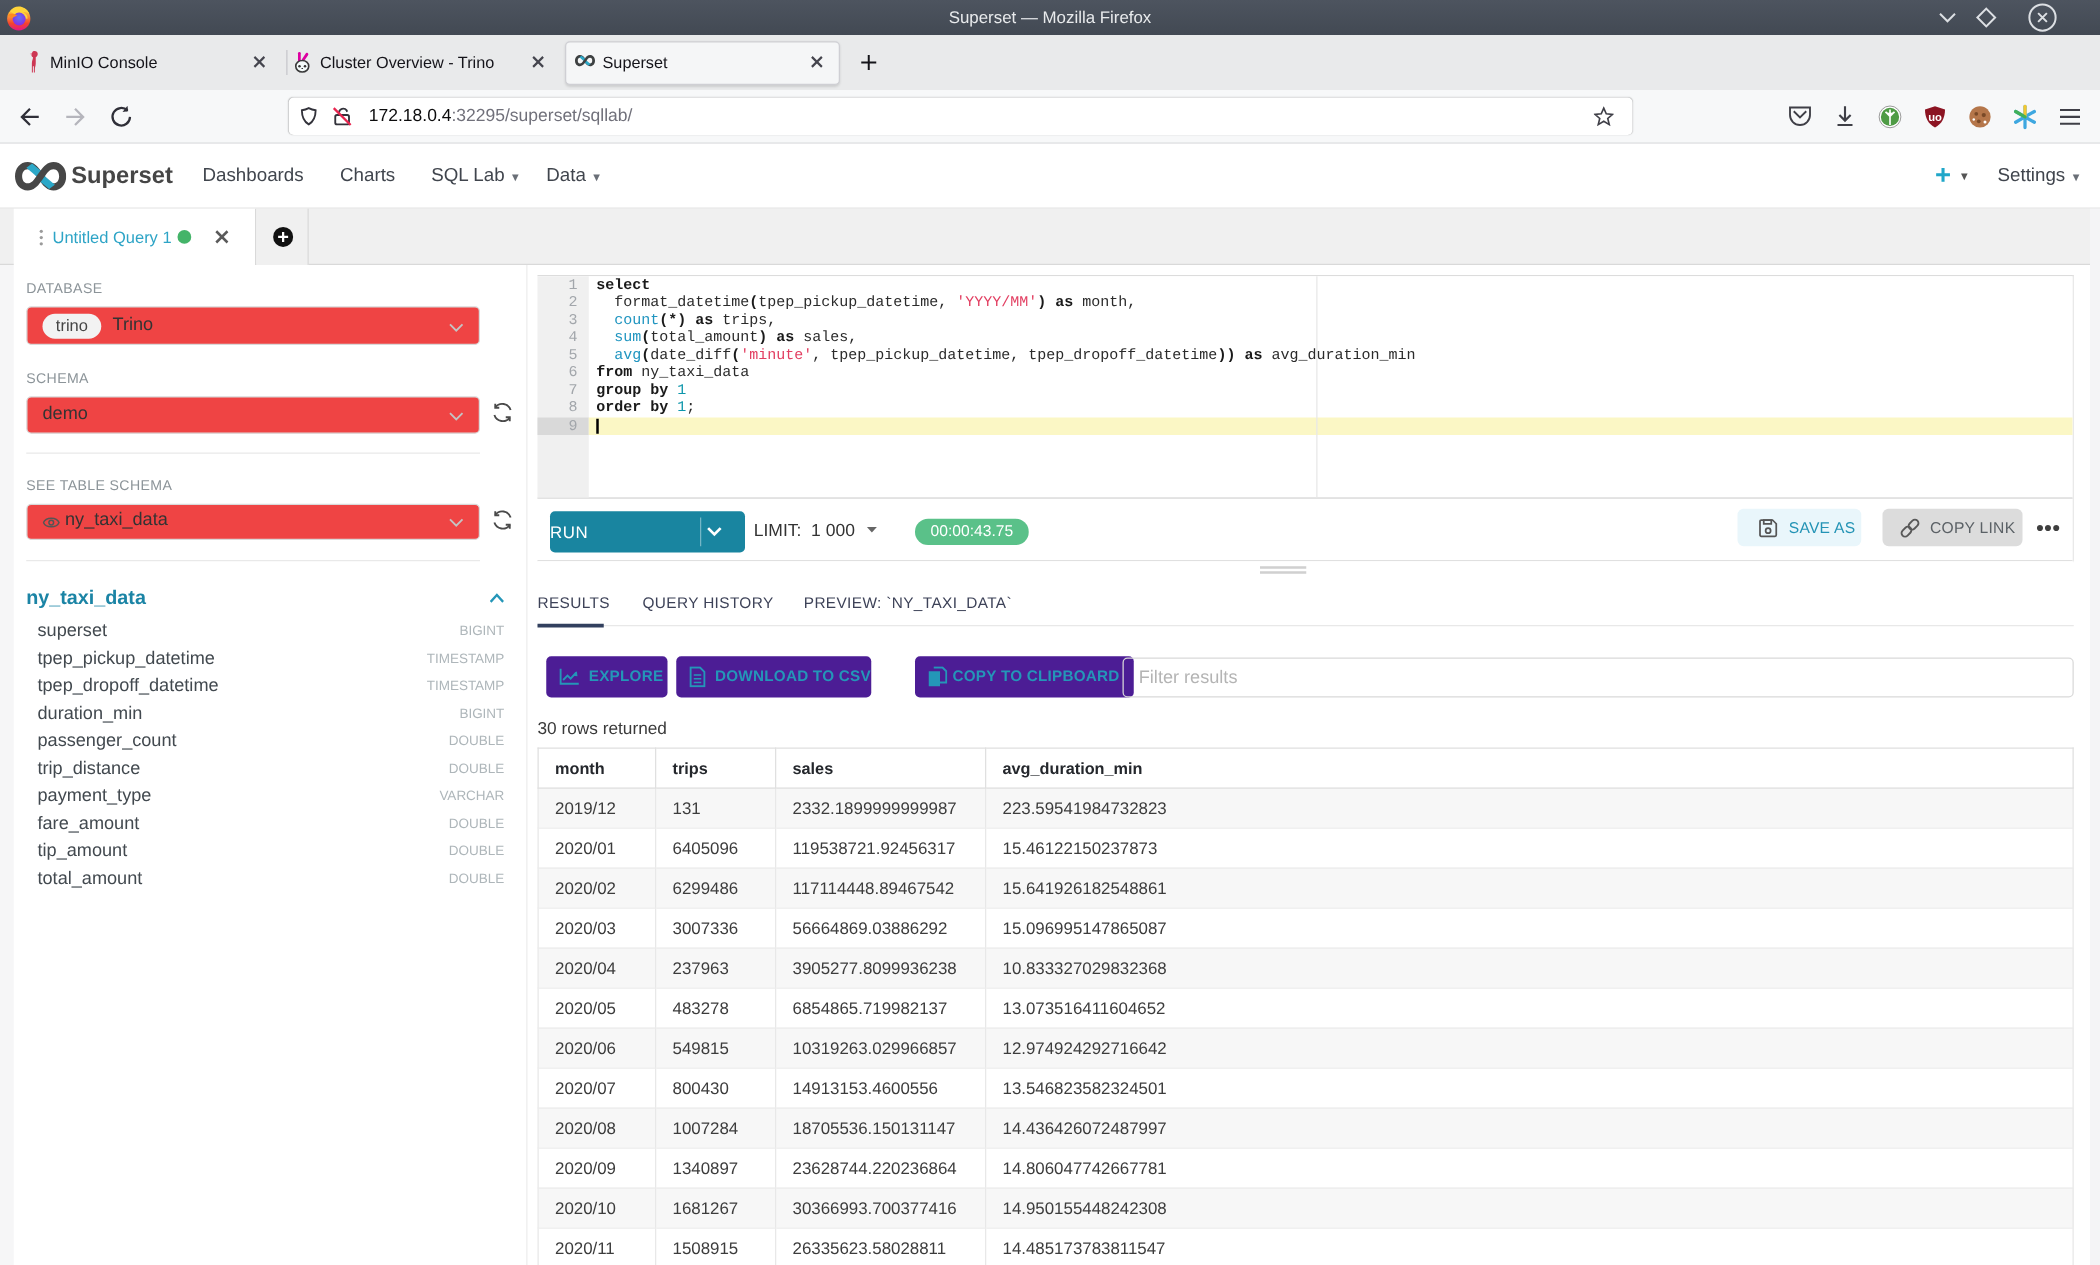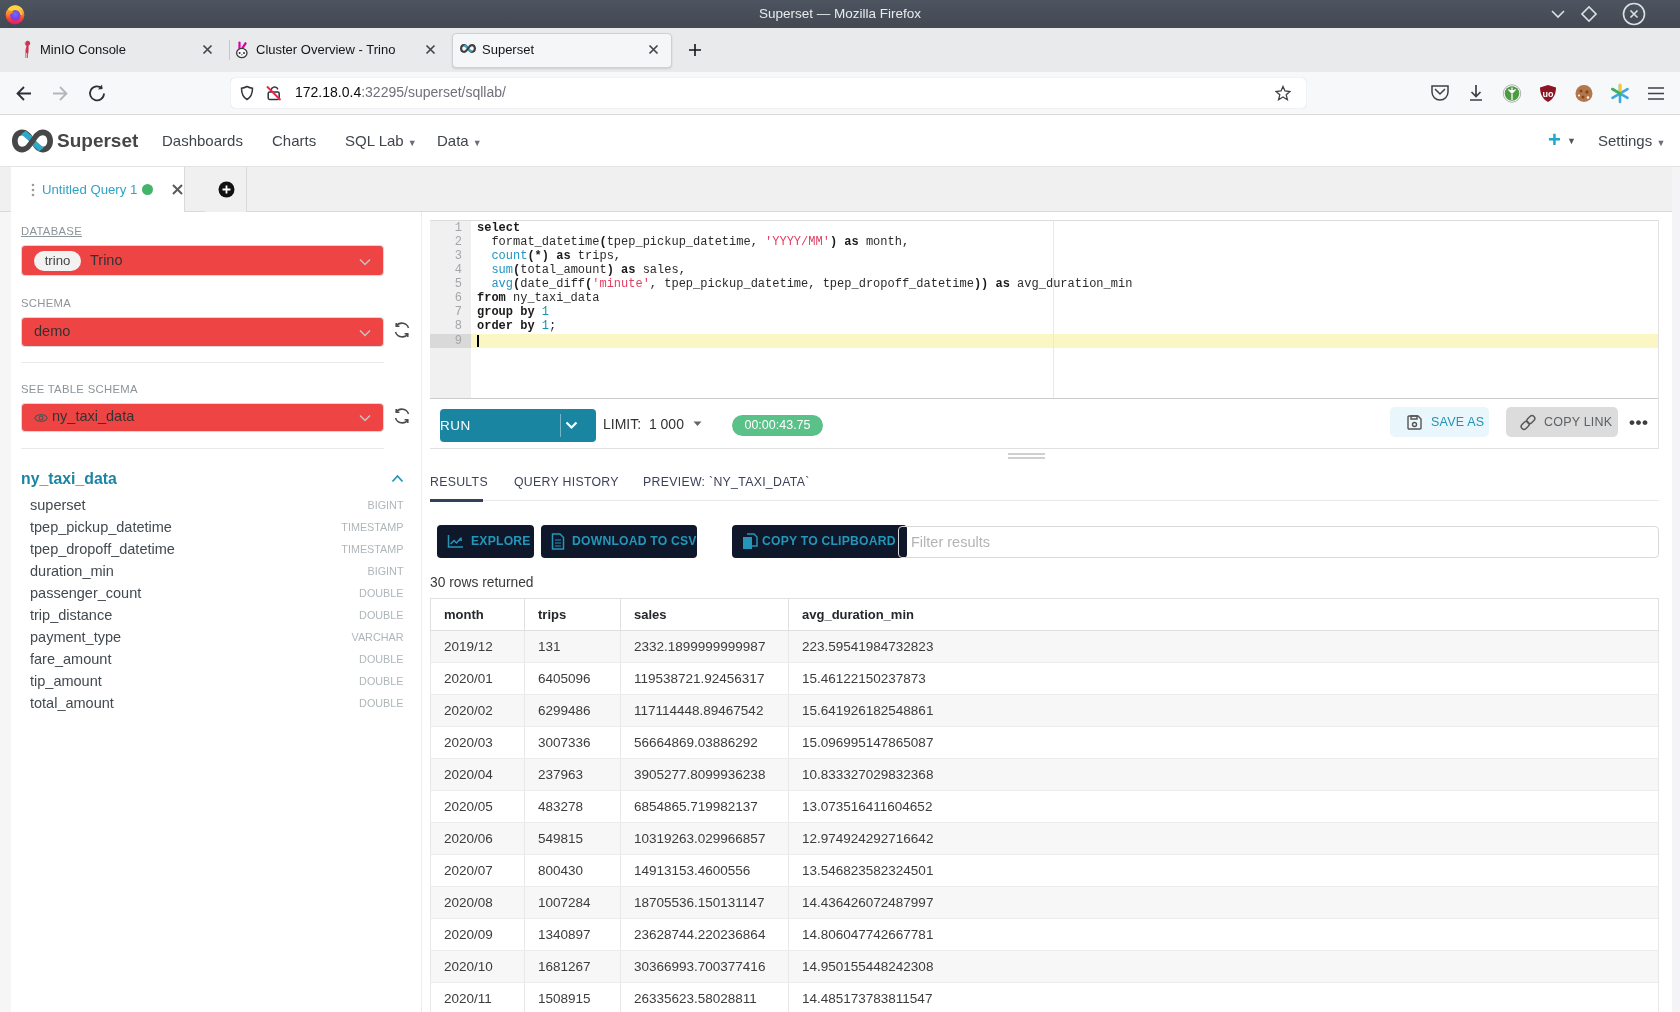--- a/index.html
+++ b/index.html
@@ -23,21 +23,21 @@
 #navbar { position:absolute; left:0; top:72px; width:1680px; height:43px; background:#f7f8f9; border-bottom:1px solid #d8d9db; }
 #urlbar { position:absolute; left:231px; top:6px; width:1075px; height:30px; background:#fff; border-radius:4px; box-shadow:0 0 1px rgba(0,0,0,0.25); }
 #urltext { position:absolute; left:64px; top:6px; font-size:14px; color:#0c0c0d; white-space:nowrap; }
 #urltext .dim { color:#70707a; }
 .navicon { position:absolute; top:0; width:36px; height:43px; display:flex; align-items:center; justify-content:center; }
 
 #supheader { position:absolute; left:0; top:115px; width:1680px; height:52px; background:#fff; border-bottom:1px solid #e4e4e4; }
 .supmenu { position:absolute; top:0; height:51px; line-height:51px; font-size:15px; color:#40454d; }
 
 #qtabs { position:absolute; left:0; top:167px; width:1680px; height:45px; background:#f0f0f0; border-bottom:1px solid #d9d9d9; }
-#qtab1 { position:absolute; left:11px; top:0; width:174px; height:45px; background:#fff; border-right:1px solid #d9d9d9; }
+#qtab1 { position:absolute; left:11px; top:0; width:194px; height:45px; background:#fff; border-right:1px solid #d9d9d9; }
 #qtab2 { position:absolute; left:205px; top:0; width:42px; height:45px; background:#f0f0f0; border-right:1px solid #d9d9d9; }
 
 #leftstrip { position:absolute; left:0; top:212px; width:11px; height:800px; background:#f6f6f7; }
 #pagescroll { position:absolute; left:1672px; top:167px; width:8px; height:845px; background:#f4f4f6; }
 #paneline { position:absolute; left:421px; top:212px; width:1px; height:800px; background:#ededed; }
 
 .sblabel { position:absolute; left:21px; font-size:11.3px; color:#8c9499; letter-spacing:0.3px; }
 .sbselect { position:absolute; left:21px; width:363px; border:1px solid #d9d9d9; border-radius:4px; background:#ef4444; }
 .sbdivider { position:absolute; left:21px; width:363px; height:1px; background:#e9e9e9; }
 .chev { position:absolute; width:12px; height:8px; }
@@ -63,21 +63,21 @@
 #runbtn .label { position:absolute; left:0; top:0; width:120px; height:33px; line-height:33px; text-align:left; font-size:13.5px; letter-spacing:0.5px; }
 #runbtn .divider { position:absolute; left:120px; top:5px; width:1px; height:23px; background:rgba(255,255,255,0.4); }
 #timer { position:absolute; left:302px; top:15.5px; width:91px; height:21px; background:#5ac189; border-radius:10.5px; color:#fff;
   font-size:12.5px; text-align:center; line-height:21px; }
 .edbtn { position:absolute; top:8px; height:30px; border-radius:5px; font-size:12.5px; line-height:30px; letter-spacing:0.2px; }
 
 #south { position:absolute; left:430px; top:449px; width:1229px; height:563px; background:#fff; }
 .stab { position:absolute; top:26px; font-size:12.3px; color:#3d4258; letter-spacing:0.3px; white-space:nowrap; }
 #stabline { position:absolute; left:0; top:51px; width:1229px; height:1px; background:#e8e8e8; }
 #underline { position:absolute; left:0; top:50px; width:53px; height:3px; background:#32405e; }
-.resbtn { position:absolute; top:76px; height:33px; background:#0f172a; border-radius:4px; color:#2496b8; font-weight:bold; font-size:12.2px; line-height:33px; letter-spacing:0.2px; white-space:nowrap; }
+.resbtn { position:absolute; top:76px; height:33px; background:#4c1d95; border-radius:4px; color:#2496b8; font-weight:bold; font-size:12.2px; line-height:33px; letter-spacing:0.2px; white-space:nowrap; }
 #filterbox { position:absolute; left:468px; top:77px; width:761px; height:32px; border:1px solid #d9d9d9; border-radius:4px; }
 #filterbox span { position:absolute; left:12px; top:7px; font-size:14.5px; color:#b4b4b4; }
 #rowsret { position:absolute; left:0; top:126px; font-size:13.8px; color:#3a3a3a; }
 
 #rtable { position:absolute; left:0px; top:148.5px; width:1229px; border-collapse:collapse; table-layout:fixed; }
 #rtable th { height:32px; font-size:13px; color:#24272c; text-align:left; font-weight:bold;
   border:1px solid #e0e0e0; padding:0 0 0 13px; }
 #rtable td { height:32px; font-size:13.5px; color:#3c3c3c; border-left:1px solid #e8e8e8; border-right:1px solid #e8e8e8;
   border-bottom:1px solid #ececec; padding:0 0 0 13px; white-space:nowrap; }
 #rtable tr.odd td { background:#f7f7f7; }
@@ -261,21 +261,21 @@
   </div>
 </div>
 
 <div id="leftstrip"></div>
 <div class="abs" style="left:430px;top:220px;width:1229px;height:1px;background:#dcdcdc;"></div>
 <div class="abs" style="left:1658px;top:220px;width:1px;height:230px;background:#e2e2e2;"></div>
 <div id="paneline"></div>
 <div id="pagescroll"></div>
 
 <div id="sidebar">
-  <div class="sblabel" style="top:225px;text-decoration:underline;">DATABASE</div>
+  <div class="sblabel" style="top:225px;">DATABASE</div>
   <div class="sbselect" style="top:244.5px;height:31.5px;">
     <span class="abs" style="left:12px;top:5.5px;width:47px;height:20px;background:#f2f2f2;border-radius:10px;text-align:center;font-size:13.2px;line-height:20px;color:#454545;">trino</span>
     <span class="abs" style="left:68px;top:6.5px;font-size:14.5px;color:#333;">Trino</span>
     <svg class="chev" style="right:12px;top:12px;" viewBox="0 0 12 8">
         <path d="M1 1.5 L6 6.5 L11 1.5" stroke="#c4c4c4" stroke-width="1.5" fill="none"></path>
       </svg>
   </div>
   <div class="sblabel" style="top:297px;">SCHEMA</div>
   <div class="sbselect" style="top:316.5px;height:30px;">
     <span class="abs" style="left:12px;top:5.5px;font-size:14.5px;color:#333;">demo</span>

